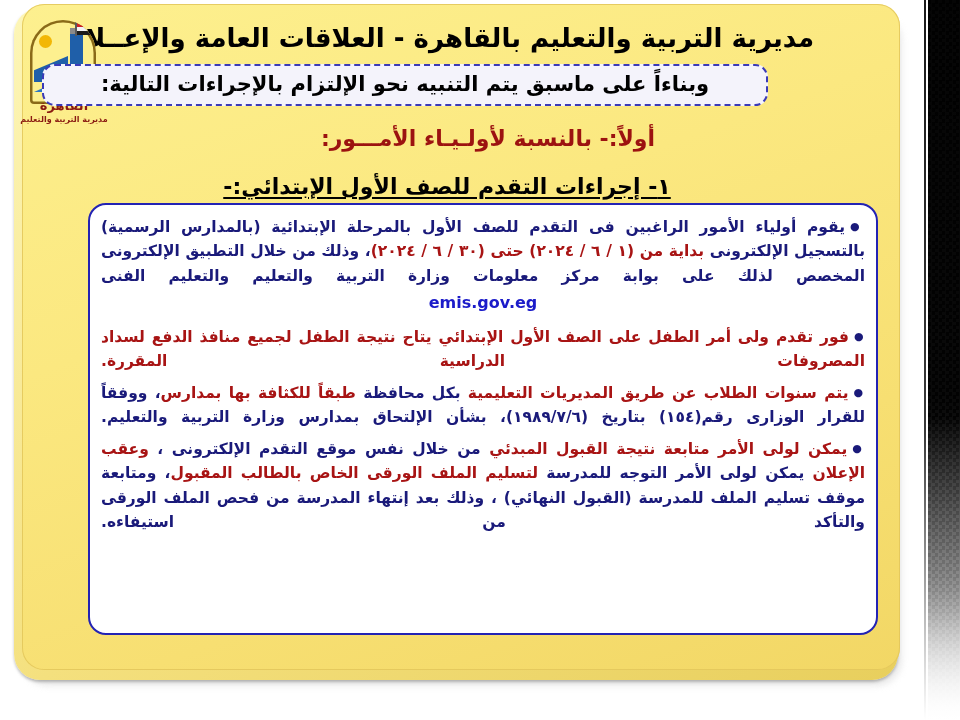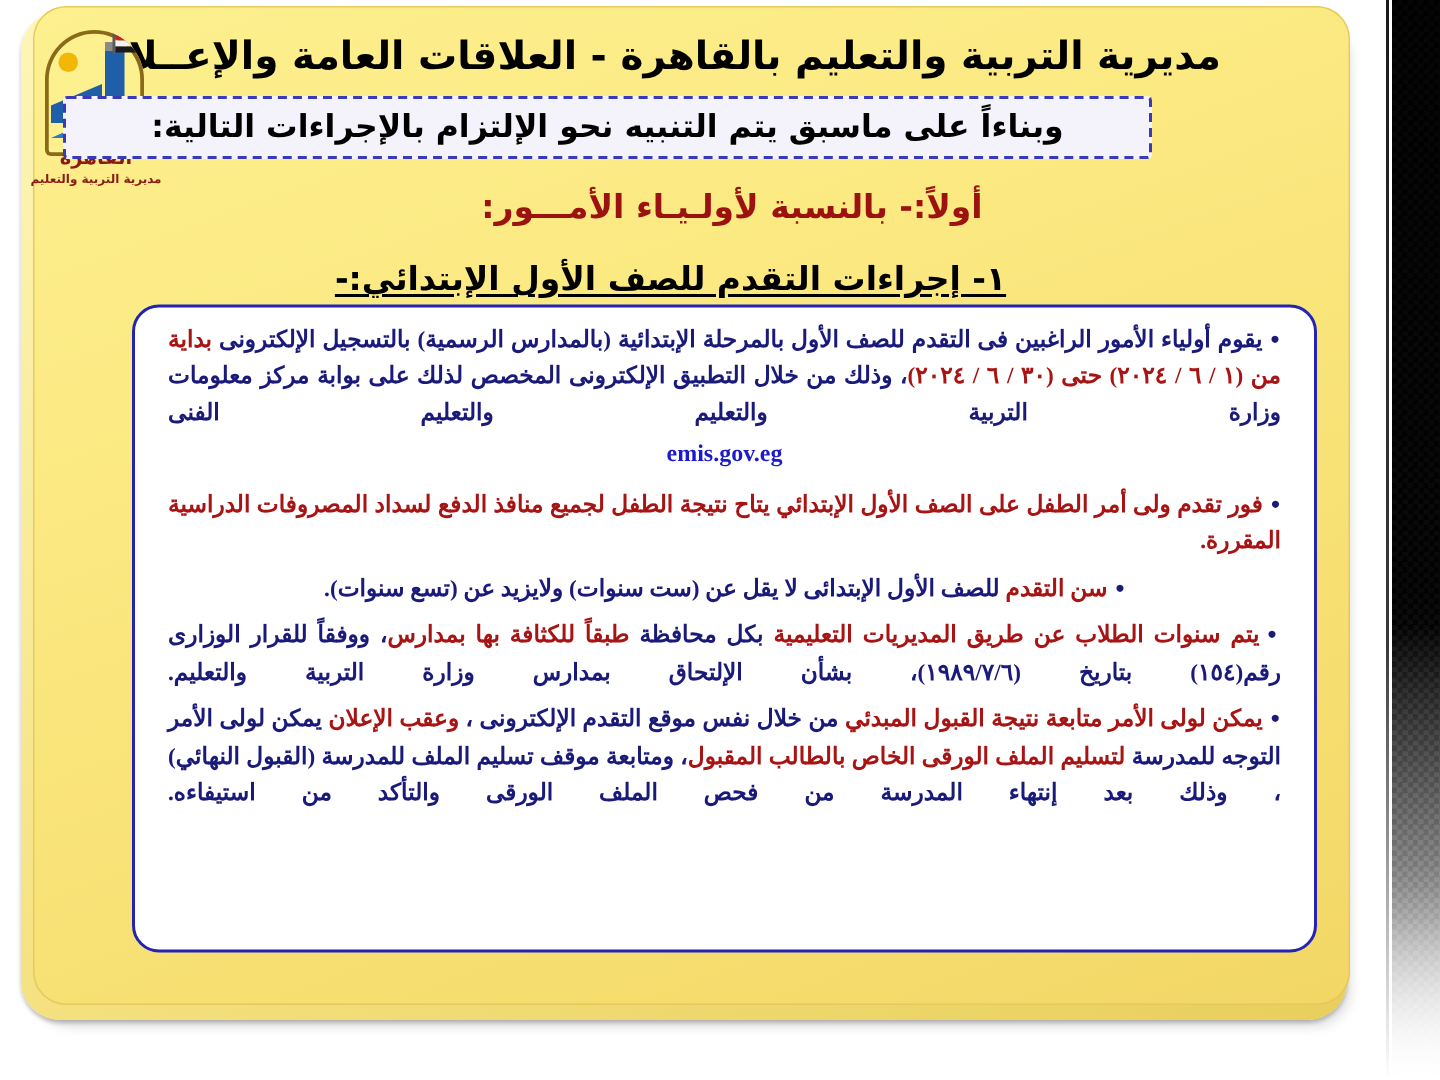--- a/index.html
+++ b/index.html
@@ -215,21 +215,21 @@
   
   #callout {
     position: absolute;
     left: 20px;
     top: 60px;
     width: 726px;
     box-sizing: border-box;
     padding: 6px 14px 8px;
     background: #f4f3fb;
     border: 2px dashed #3a3ab8;
-    border-radius: 3px;
+    border-radius: 13px;
     text-align: center;
   }
   #callout-text {
     font-size: 21px;
     font-weight: bold;
     color: #000000;
     white-space: nowrap;
   }
 
   
@@ -265,23 +265,22 @@
   #content-card {
     position: absolute;
     left: 66px;
     top: 199px;
     width: 790px;
     height: 432px;
     box-sizing: border-box;
     background: #ffffff;
     border: 2.5px solid #2323b4;
     border-radius: 18px;
-    padding: 10px 22px 8px;
-    direction: rtl;
-    font-family: Liberation Serif, serif;
+    padding: 10px 11px 8px;
+    direction: rtl;
   }
 
   .para {
     font-size: 15.5px;
     line-height: 1.58;
     text-align: justify;
     text-align-last: justify;
     margin: 0 0 7px 0;
     color: #1a1a7a;
     font-weight: bold;
@@ -346,19 +345,18 @@
       <div id="callout-text">وبناءاً على ماسبق يتم التنبيه نحو الإلتزام بالإجراءات التالية:</div>
     </div>
 
     <div id="heading-first">أولاً:- بالنسبة لأولـيـاء الأمـــور:</div>
     <div id="heading-sub">١- إجراءات التقدم للصف الأول الإبتدائي:-</div>
 
     <div id="content-card">
         <p class="para bullet tight"><span class="c-navy">يقوم أولياء الأمور الراغبين فى التقدم للصف الأول بالمرحلة الإبتدائية </span><span class="c-navy">(بالمدارس الرسمية)</span><span class="c-navy"> بالتسجيل الإلكترونى </span><span class="c-red">بداية من (١ / ٦ / ٢٠٢٤) حتى (٣٠ / ٦ / ٢٠٢٤)</span><span class="c-navy">، وذلك من خلال التطبيق الإلكترونى المخصص لذلك على بوابة مركز معلومات وزارة التربية والتعليم والتعليم الفنى</span></p>
         <p class="para link-line c-link">emis.gov.eg</p>
         <p class="para bullet"><span class="c-red">فور تقدم ولى أمر الطفل على الصف الأول الإبتدائي يتاح نتيجة الطفل لجميع منافذ الدفع لسداد المصروفات الدراسية المقررة.</span></p>
-        <p class="para bullet center-line"><span class="c-red">سن التقدم </span><span class="c-navy">للصف الأول الإبتدائى لا يقل عن (ست سنوات) ولايزيد عن (تسع سنوات).</span></p>
         <p class="para bullet"><span class="c-red">يتم سنوات الطلاب عن طريق المديريات التعليمية </span><span class="c-navy">بكل محافظة </span><span class="c-red">طبقاً للكثافة بها بمدارس</span><span class="c-navy">، ووفقاً للقرار الوزارى رقم(١٥٤) بتاريخ (١٩٨٩/٧/٦)، بشأن الإلتحاق بمدارس وزارة التربية والتعليم.</span></p>
         <p class="para bullet"><span class="c-red">يمكن لولى الأمر متابعة نتيجة القبول المبدئي </span><span class="c-navy">من خلال نفس موقع التقدم الإلكترونى ، </span><span class="c-red">وعقب الإعلان </span><span class="c-navy">يمكن لولى الأمر التوجه للمدرسة </span><span class="c-red">لتسليم الملف الورقى الخاص بالطالب المقبول</span><span class="c-navy">، ومتابعة موقف تسليم الملف للمدرسة (القبول النهائي) ، وذلك بعد إنتهاء المدرسة من فحص الملف الورقى والتأكد من استيفاءه.</span></p>
       </div>
 
   </div>
 </div>
 
 </body></html>

